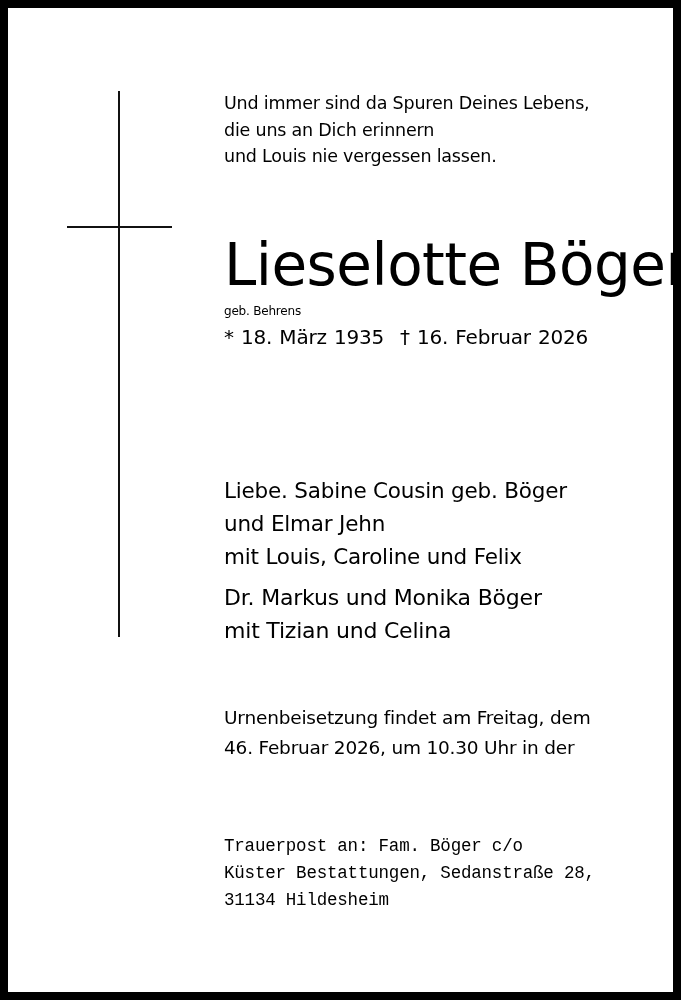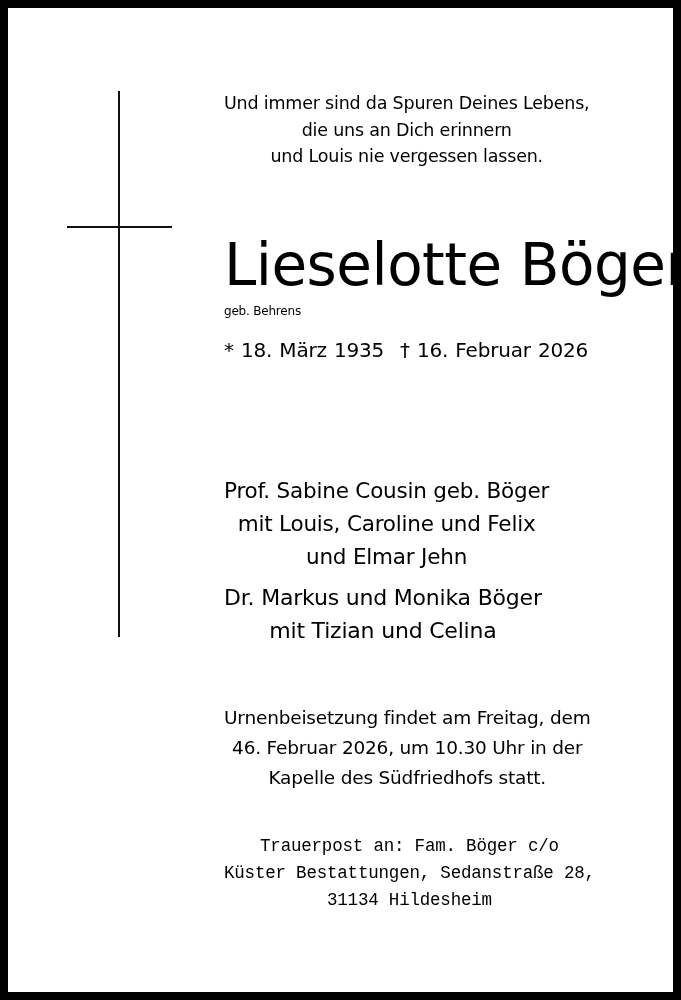--- a/index.html
+++ b/index.html
@@ -37,40 +37,39 @@
       top: 218px;
       width: 105px;
       height: 2px;
       background: #111111;
     }
     .text-block {
       position: absolute;
       left: 216px;
       white-space: nowrap;
       letter-spacing: -0.2px;
-      text-align: center;
     }
     .verse {
       top: 82px;
       font-size: 17.5px;
       line-height: 26.5px;
     }
     .name {
       top: 227px;
       font-size: 58px;
       line-height: 60px;
       letter-spacing: -0.5px;
     }
     .maiden {
       top: 290px;
       font-size: 12px;
       line-height: 26px;
     }
     .dates {
-      top: 328px;
+      top: 315px;
       font-size: 20px;
       line-height: 28px;
       word-spacing: 1px;
     }
     .dates .gap {
       display: inline-block;
       width: 16px;
     }
     .closing {
       top: 419px;
@@ -121,34 +120,33 @@
   <div class="text-block name">Lieselotte Böger</div>
 
   <div class="text-block maiden">geb. Behrens</div>
 
   <div class="text-block dates">
     <span>* 18. März 1935</span><span class="gap"></span><span>† 16. Februar 2026</span>
   </div>
 
 
   <div class="text-block family1">
-    <span class="line">Prof. Sabine Cousin geb. Böger</span>
+    <span class="line">Liebe. Sabine Cousin geb. Böger</span>
+    <span class="line">und Elmar Jehn</span>
     <span class="line">mit Louis, Caroline und Felix</span>
-    <span class="line">und Elmar Jehn</span>
   </div>
 
   <div class="text-block family2">
     <span class="line">Dr. Markus und Monika Böger</span>
     <span class="line">mit Tizian und Celina</span>
   </div>
 
   <div class="text-block ceremony">
     <span class="line">Urnenbeisetzung findet am Freitag, dem</span>
     <span class="line">46. Februar 2026, um 10.30 Uhr in der</span>
-    <span class="line">Kapelle des Südfriedhofs statt.</span>
   </div>
 
   <div class="text-block post">
     <span class="line">Trauerpost an: Fam. Böger c/o</span>
     <span class="line">Küster Bestattungen, Sedanstraße 28,</span>
     <span class="line">31134 Hildesheim</span>
   </div>
 
 </div>
 

